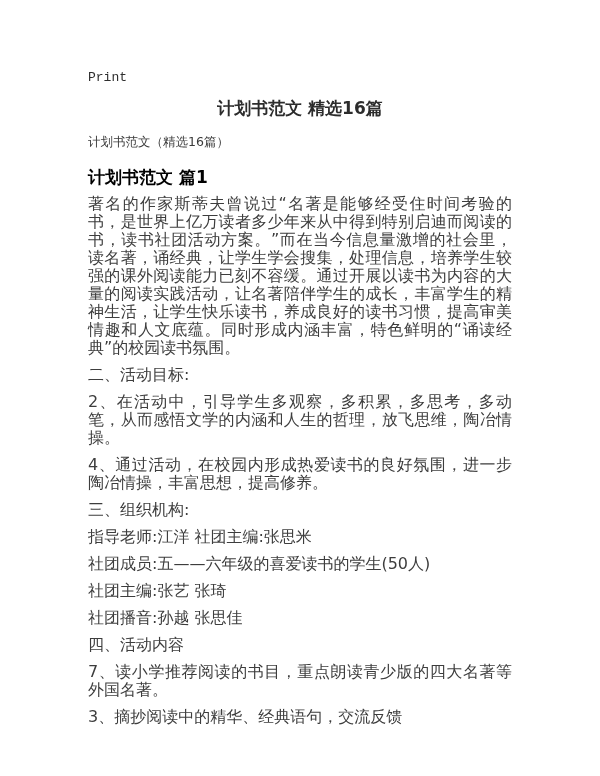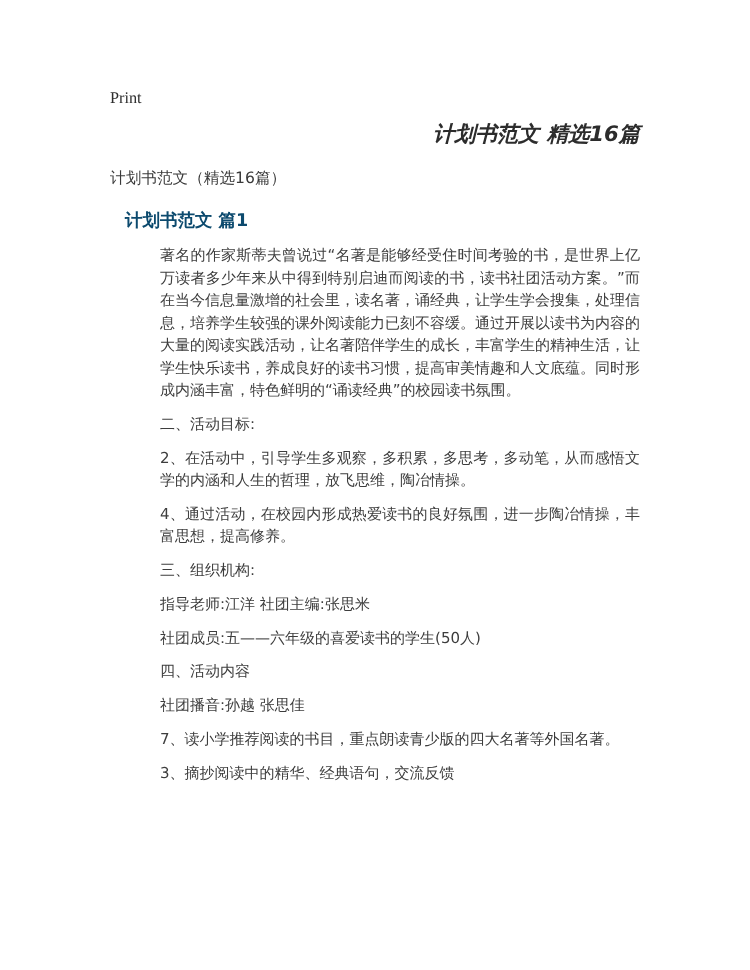--- a/index.html
+++ b/index.html
@@ -14,62 +14,59 @@
   .page {
     position: relative;
     width: 600px;
     height: 776px;
     background: #ffffff;
   }
   .print-link {
     position: absolute;
     top: 70px;
     left: 88px;
-    font-family: Liberation Serif, serif;
+    font-family: Liberation Mono, monospace;
     font-size: 13px;
     color: #2e2e2e;
     cursor: pointer;
   }
   .content {
     position: absolute;
     top: 96px;
     left: 88px;
     width: 424px;
   }
   .doc-title {
-    text-align: right;
+    text-align: center;
     font-size: 17px;
     font-weight: bold;
     color: #2c2c2c;
     line-height: 24px;
     margin-bottom: 13px;
-    font-style: italic;
   }
   .doc-subtitle {
     font-size: 12.5px;
     line-height: 17px;
     color: #3a3a3a;
     margin-bottom: 19px;
   }
   .doc-section-title {
-    font-size: 14px;
+    font-size: 17px;
     font-weight: bold;
-    color: #0c4a6e;
+    color: #000000;
     line-height: 17px;
     margin-bottom: 6px;
-    margin-left: 12px;
   }
   .body-text .para {
-    font-size: 12px;
+    font-size: 16px;
     line-height: 18px;
     color: #3d3d3d;
     text-align: justify;
     margin-top: 9px;
     word-break: break-all;
-    margin-left: 40px;
   }
 </style>
 </head>
 <body>
 
 <div class="page">
 
   <span class="print-link">Print</span>
 
   <div class="content">
@@ -81,20 +78,21 @@
     <div class="doc-section-title">计划书范文 篇1</div>
 
     <div class="body-text">
         <p class="para">著名的作家斯蒂夫曾说过“名著是能够经受住时间考验的书，是世界上亿万读者多少年来从中得到特别启迪而阅读的书，读书社团活动方案。”而在当今信息量激增的社会里，读名著，诵经典，让学生学会搜集，处理信息，培养学生较强的课外阅读能力已刻不容缓。通过开展以读书为内容的大量的阅读实践活动，让名著陪伴学生的成长，丰富学生的精神生活，让学生快乐读书，养成良好的读书习惯，提高审美情趣和人文底蕴。同时形成内涵丰富，特色鲜明的“诵读经典”的校园读书氛围。</p>
         <p class="para">二、活动目标:</p>
         <p class="para">2、在活动中，引导学生多观察，多积累，多思考，多动笔，从而感悟文学的内涵和人生的哲理，放飞思维，陶冶情操。</p>
         <p class="para">4、通过活动，在校园内形成热爱读书的良好氛围，进一步陶冶情操，丰富思想，提高修养。</p>
         <p class="para">三、组织机构:</p>
         <p class="para">指导老师:江洋 社团主编:张思米</p>
         <p class="para">社团成员:五——六年级的喜爱读书的学生(50人)</p>
+        <p class="para">社团主编:张艺 张琦</p>
+        <p class="para">社团播音:孙越 张思佳</p>
         <p class="para">四、活动内容</p>
-        <p class="para">社团播音:孙越 张思佳</p>
         <p class="para">7、读小学推荐阅读的书目，重点朗读青少版的四大名著等外国名著。</p>
         <p class="para">3、摘抄阅读中的精华、经典语句，交流反馈</p>
       </div>
 
   </div>
 </div>
 
 </body></html>

